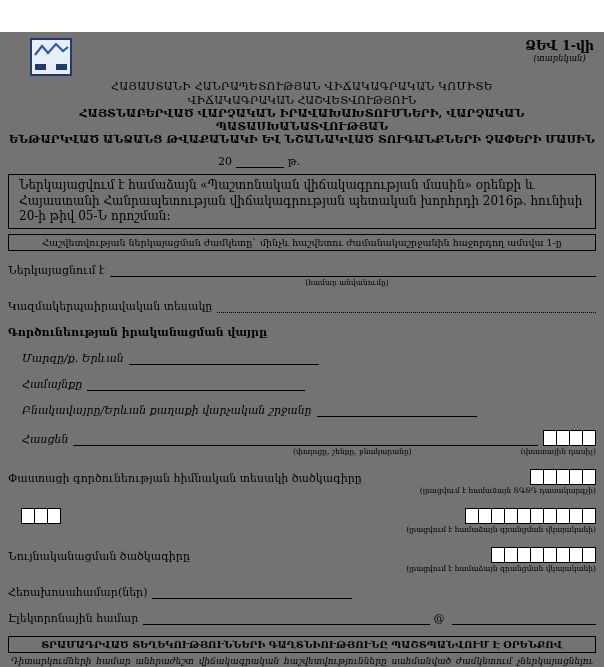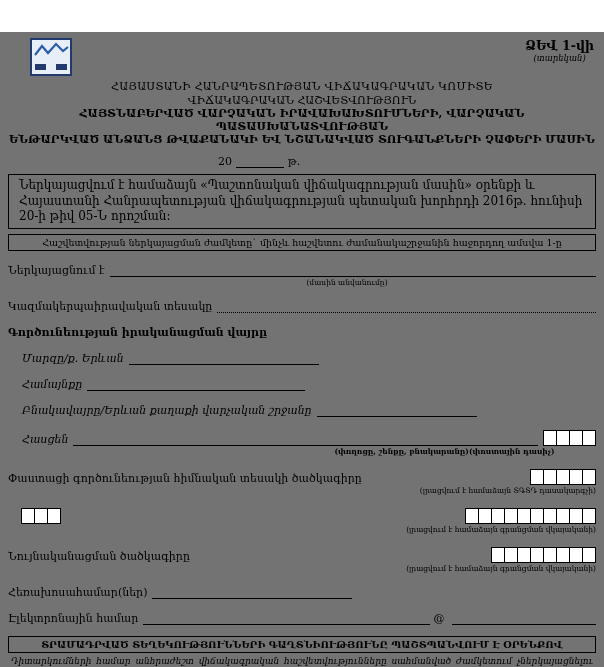--- a/index.html
+++ b/index.html
@@ -33,21 +33,21 @@
   .grow2 { flex: 2; margin-left: 5px; }
   .grow1 { flex: 1; margin-left: 5px; }
   .w190 { width: 190px; margin-left: 5px; }
   .w218 { width: 218px; margin-left: 5px; }
   .w160 { width: 160px; margin-left: 5px; }
   .w200 { width: 200px; margin-left: 5px; }
   .spacer { flex: 1; }
   .hintline { display: flex; font-size: 7.5px; margin-top: 1px; height: 9px; }
   .hint-center { justify-content: center; padding-left: 90px; }
   .right { justify-content: flex-end; }
-  .addr { justify-content: center; padding-left: 285px; font-weight: bold; }
+  .addr { justify-content: space-between; padding-left: 285px; }
   .cells { display: flex; align-items: flex-end; margin-left: 6px; }
   .ml { margin-left: 14px; }
   .cell { width: 14px; height: 16px; border: 1px solid #000; margin-left: -1px; background: #fff; }
   .at { margin: 0 3px; }
   .banner { border: 1px solid #000; margin-top: 11px; text-align: center; font-weight: bold; font-size: 9.8px; padding: 2px; }
   .liability { font-style: italic; font-size: 9px; text-align: justify; line-height: 1.3; margin-top: 3px; padding: 0 3px; }
 </style>
 </head>
 <body>
 
@@ -80,21 +80,21 @@
   </div>
 
   <div class="legalbox">Ներկայացվում է համաձայն «Պաշտոնական վիճակագրության մասին» օրենքի և Հայաստանի Հանրապետության վիճակագրության պետական խորհրդի 2016թ. հունիսի 20-ի թիվ 05-Ն որոշման:</div>
   <div class="deadlinebox">Հաշվետվության ներկայացման ժամկետը` մինչև հաշվետու ժամանակաշրջանին հաջորդող ամսվա 1-ը</div>
 
   <div class="frow">
     <span class="lbl">Ներկայացնում է</span>
     <span class="fill grow"></span>
   </div>
   <div class="hintline hint-center">
-    <span class="hint">(մասին անվանումը)</span>
+    <span class="hint">(համար անվանումը)</span>
   </div>
 
   <div class="frow">
     <span class="lbl">Կազմակերպաիրավական տեսակը</span>
     <span class="fill grow dotted"></span>
   </div>
 
   <div class="frow">
     <span class="lbl bold">Գործունեության իրականացման վայրը</span>
   </div>

